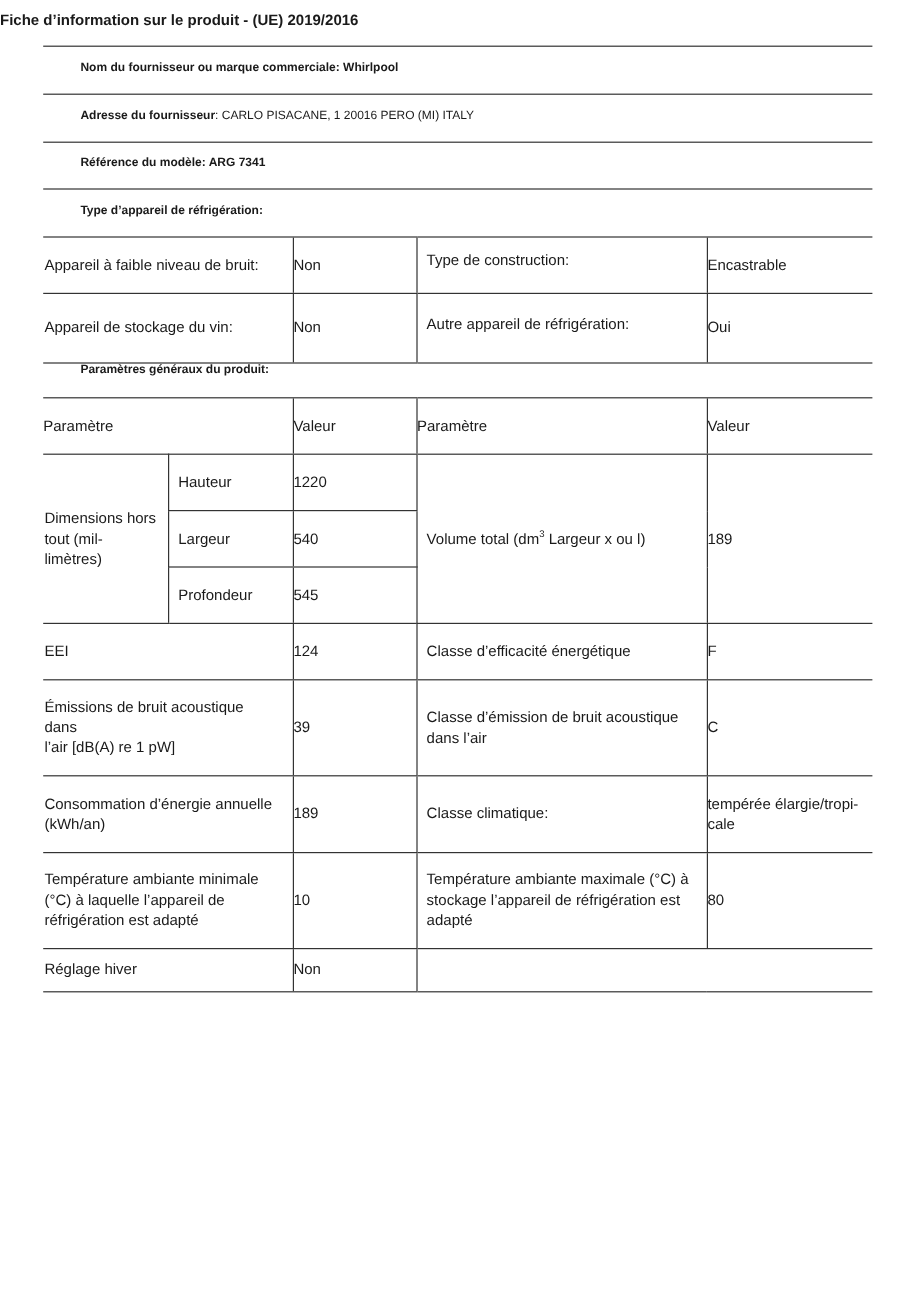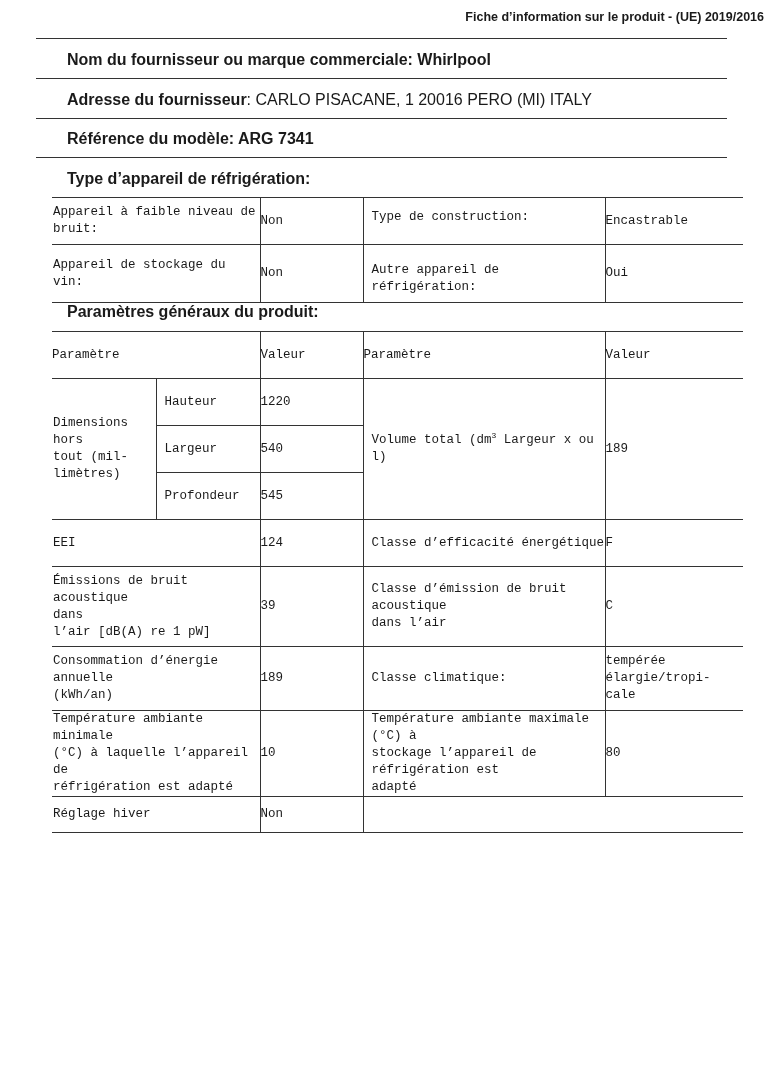--- a/index.html
+++ b/index.html
@@ -1,21 +1,21 @@
 <!DOCTYPE html>
 <html><head>
 <meta charset="utf-8">
 <style>
   html, body { margin:0; padding:0; background:#fff; }
   body { width:764px; height:1080px; position:relative; font-family:"Liberation Sans", sans-serif; color:#1a1a1a; font-size:12.5px; }
-  .title { position:absolute; top:10px; left:0; width:764px; text-align:right; font-weight:bold; font-size:12.5px; }
+  .title { position:absolute; top:10px; left:0; width:764px; text-align:left; font-weight:bold; font-size:12.5px; }
   .hr { position:absolute; left:36px; width:691px; height:0; border-top:1.5px solid #333; }
-  .sec { position:absolute; left:36px; font-size:16px;padding-left:31px; }
+  .sec { position:absolute; left:36px; font-size:10px;padding-left:31px; }
   .b { font-weight:bold; }
-  table { position:absolute; left:52px; width:691px; border-collapse:collapse; table-layout:fixed;font-family:Liberation Mono, monospace; }
+  table { position:absolute; left:36px; width:691px; border-collapse:collapse; table-layout:fixed; }
   td { border-top:1.5px solid #333; border-bottom:1.5px solid #333; padding:0; vertical-align:middle; font-size:12.5px; line-height:17px; }
   td.vl { border-left:1px solid #333; }
   td.c { }
   td.l { padding-left:1px; }
   td.p { padding-left:8px; }
   sup { font-size:8px; line-height:0; }
 </style>
 </head>
 <body>
 

